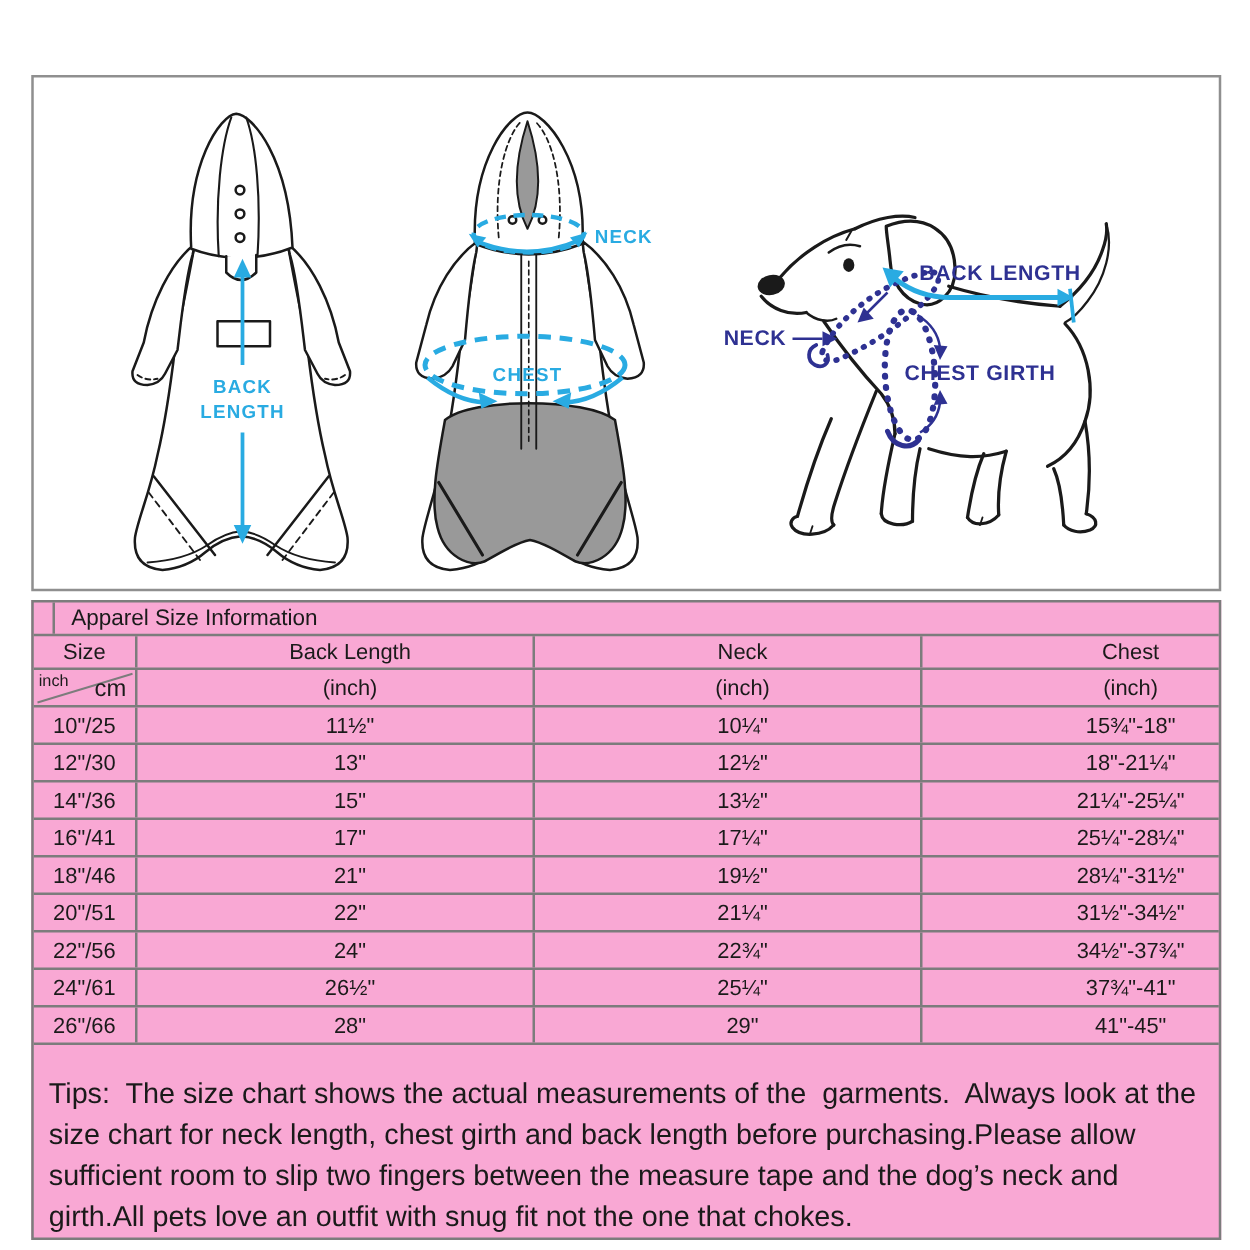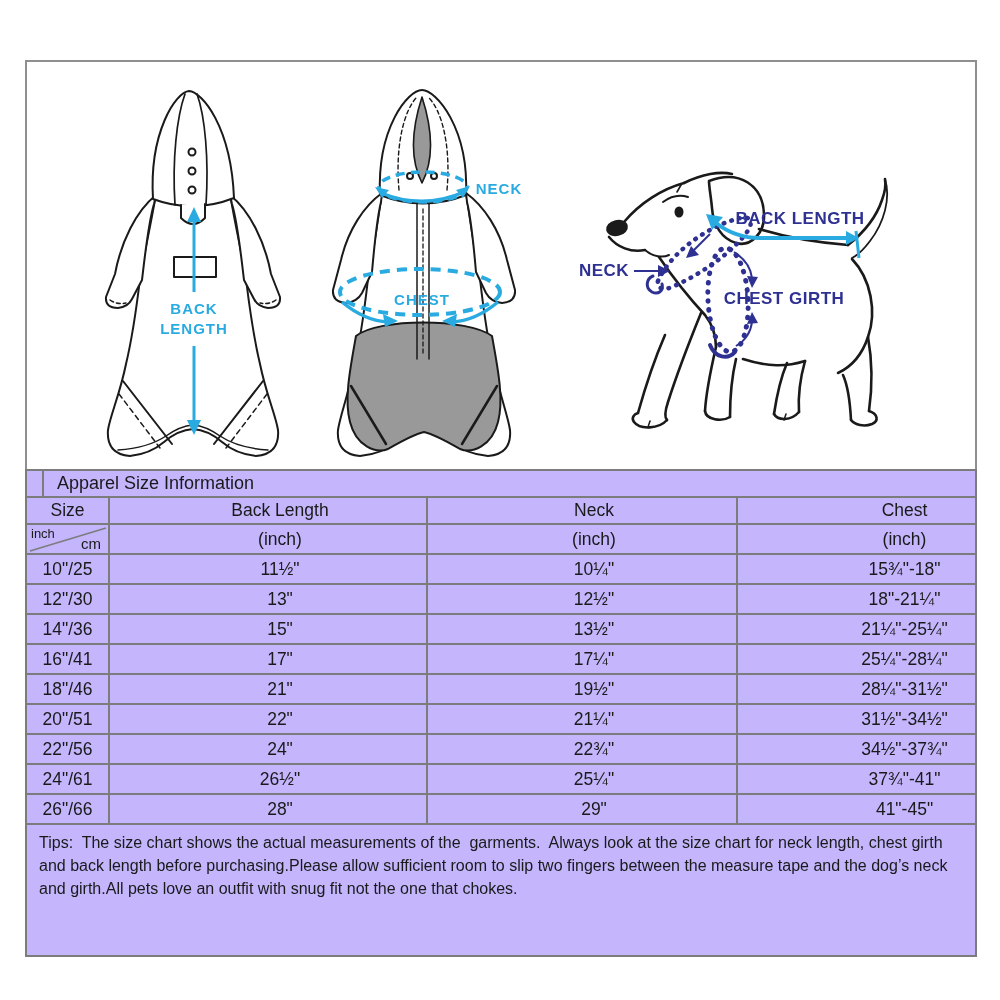--- a/index.html
+++ b/index.html
@@ -14,37 +14,37 @@
   }
   .illus-box svg { position:absolute; }
   .svg-back  { left:63px;  top:2px;  }
   .svg-front { left:293px; top:2px;  }
   .svg-dog   { left:533px; top:68px; }
   text.cyanlab { fill:#29ABE2; font-weight:bold; font-family:"Liberation Sans",sans-serif; letter-spacing:1px; }
   text.navylab { fill:#2E3192; font-weight:bold; font-family:"Liberation Sans",sans-serif; letter-spacing:0.5px; }
 
   
   .size-table {
-    position:absolute; left:25px; top:469px; width:952px;
-    border:2px solid #7c7c7c; box-sizing:border-box; background:#c4b5fd;
+    position:absolute; left:25px; top:480px; width:952px;
+    border:2px solid #7c7c7c; box-sizing:border-box; background:#f9a8d4;
   }
   .t-title { display:flex; align-items:stretch; height:25px; border-bottom:2px solid #7c7c7c; }
   .t-title-spacer { width:15px; border-right:2px solid #7c7c7c; }
   .t-title-text { display:flex; align-items:center; padding-left:13px; font-size:18px; }
   .tr { display:grid; grid-template-columns:83px 294px 286px 285px; border-bottom:2px solid #7c7c7c;gap:24px; }
   .td { display:flex; align-items:center; justify-content:center; font-size:17.5px; }
   .h28 .td { height:28px; }
   .h25 .td { height:25px; }
   .br { border-right:2px solid #7c7c7c; }
   .diag { position:relative; }
   .diag svg { position:absolute; left:0; top:0; }
   .diag .unit-top  { position:absolute; left:4px;  top:1px;    font-size:13px; }
-  .diag .unit-bot  { position:absolute; right:7px; bottom:1px; font-size:15px; }
+  .diag .unit-bot  { position:absolute; right:7px; bottom:1px; font-size:19px; }
   .tips {
-    padding:6px 12px 0 12px; font-size:16px; line-height:1.44;
+    padding:22px 12px 0 12px; font-size:23px; line-height:1.44;
     white-space:pre-wrap; min-height:124px;
   }
 </style>
 </head>
 <body>
 
 <div class="canvas">
 
   <div class="illus-box">
 

